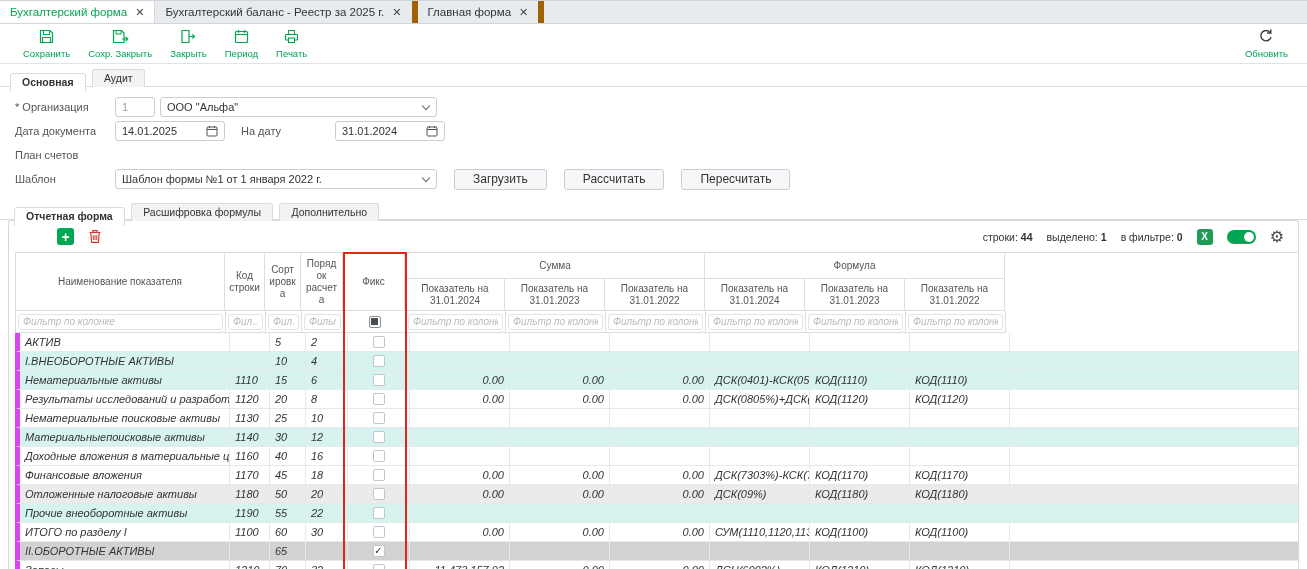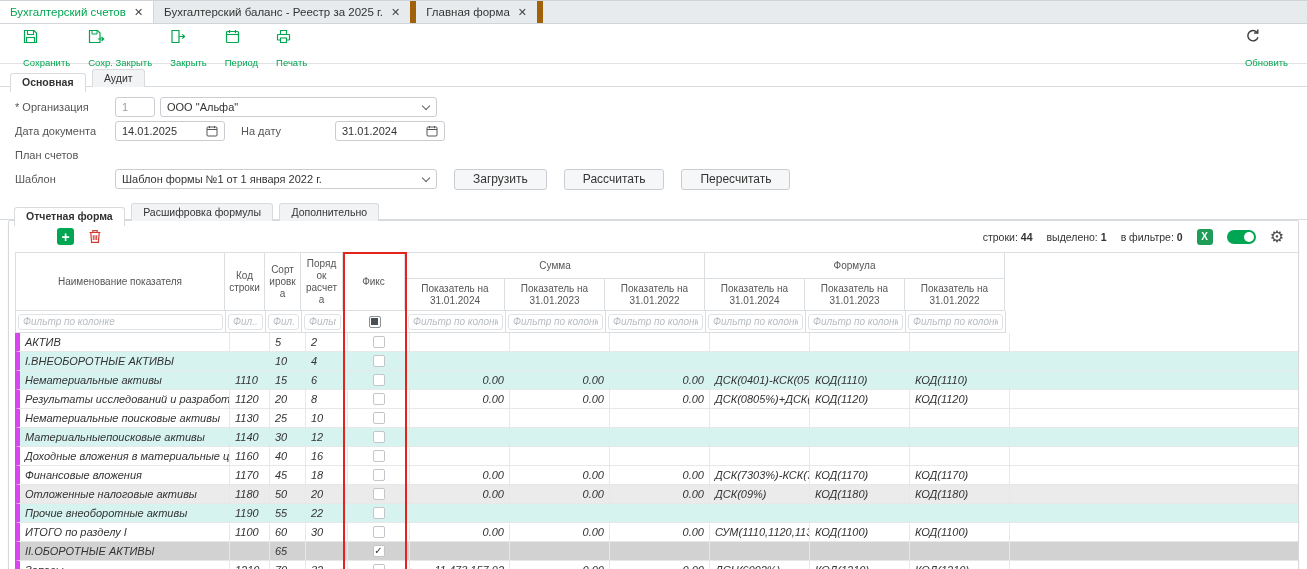--- a/index.html
+++ b/index.html
@@ -9,21 +9,21 @@
 
   
   .tabbar { display:flex; height:23px; background:#e8ebee; border-bottom:1px solid #d2d6da; }
   .wtab { display:flex; align-items:center; gap:8px; padding:0 10px; font-size:11.5px; color:#333;
           border-right:6px solid #a16207; cursor:pointer; white-space:nowrap; }
   .wtab.active { background:#fff; color:var(--accent,#00a651); border-right:1px solid #d2d6da; }
   .wtab-close { font-size:11px; color:#444; }
 
   
   .toolbar { display:flex; align-items:flex-start; height:40px; background:#fff; border-bottom:1px solid #e3e3e3; padding:3px 10px 0 14px; }
-  .tbtn { display:flex; flex-direction:column; gap:13px; padding:1px 9px; cursor:pointer; }
+  .tbtn { display:flex; flex-direction:column; align-items:center; gap:4px; padding:1px 9px; cursor:pointer; }
   .tbtn-label { font-size:9.5px; color:var(--accent,#00a651); white-space:nowrap; }
   .tbtn-icon { height:16px; display:flex; align-items:center; }
   .toolbar-right { margin-left:auto; }
 
   
   .form-tabs { padding:4px 0 0 10px; border-bottom:1px solid #d8dcdf; height:23px; }
   .ftab { display:inline-block; padding:2px 11px 3px; font-size:10.5px; color:#333; background:#f1f3f4;
           border:1px solid #d8dcdf; border-bottom:none; border-radius:3px 3px 0 0; margin-right:2px; cursor:pointer; }
   .ftab.active { background:#fff; font-weight:bold; position:relative; top:4px; padding-bottom:4px; }
 
@@ -107,21 +107,21 @@
 
   svg { display:block; }
 </style>
 </head>
 <body>
 
 <div class="app">
 
   <div class="tabbar">
     <div class="wtab active">
-      <span class="wtab-label">Бухгалтерский счетов</span>
+      <span class="wtab-label">Бухгалтерский форма</span>
       <span class="wtab-close">✕</span>
     </div>
     <div class="wtab">
       <span class="wtab-label">Бухгалтерский баланс - Реестр за 2025 г.</span>
       <span class="wtab-close">✕</span>
     </div>
     <div class="wtab">
       <span class="wtab-label">Главная форма</span>
       <span class="wtab-close">✕</span>
     </div>

